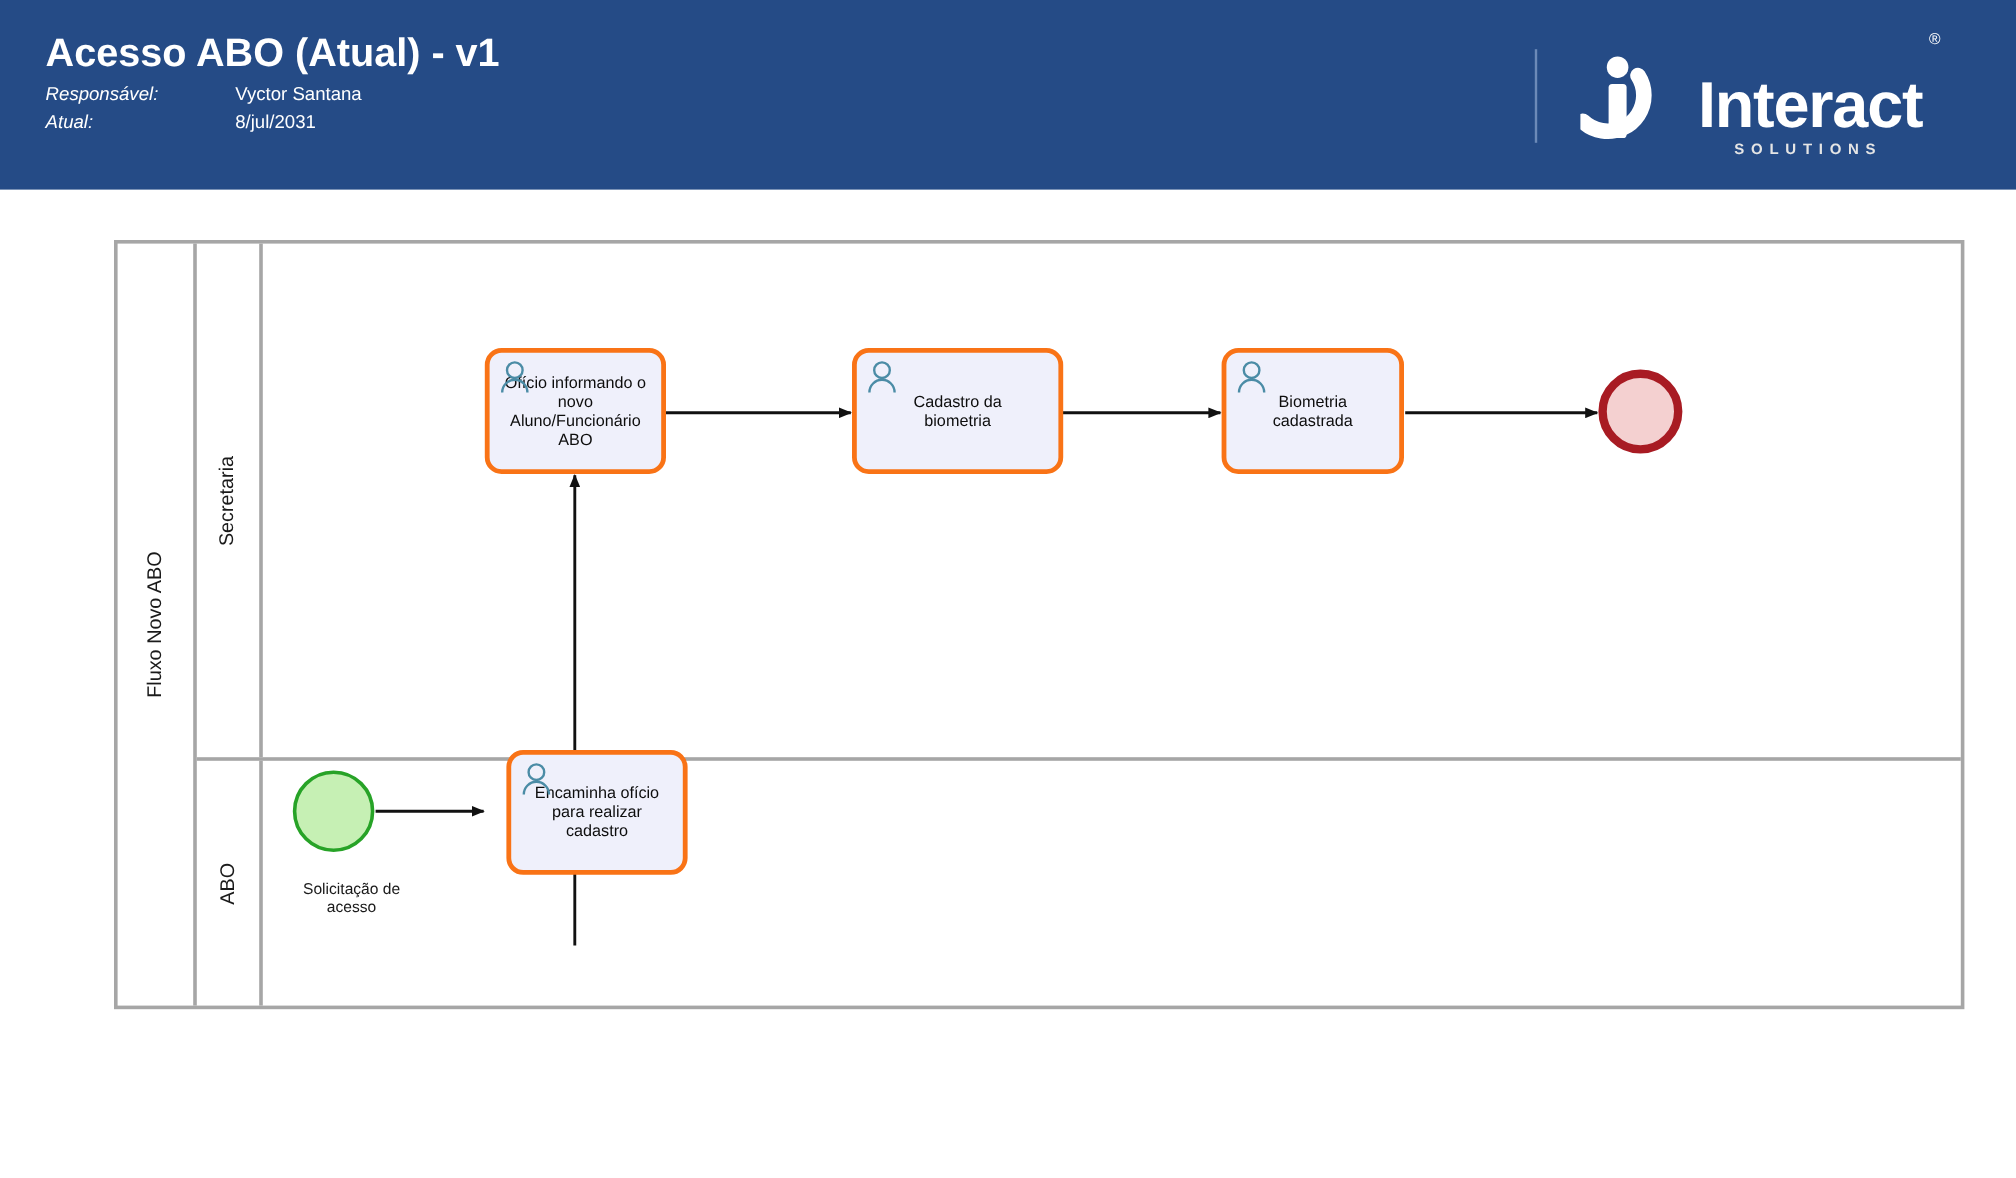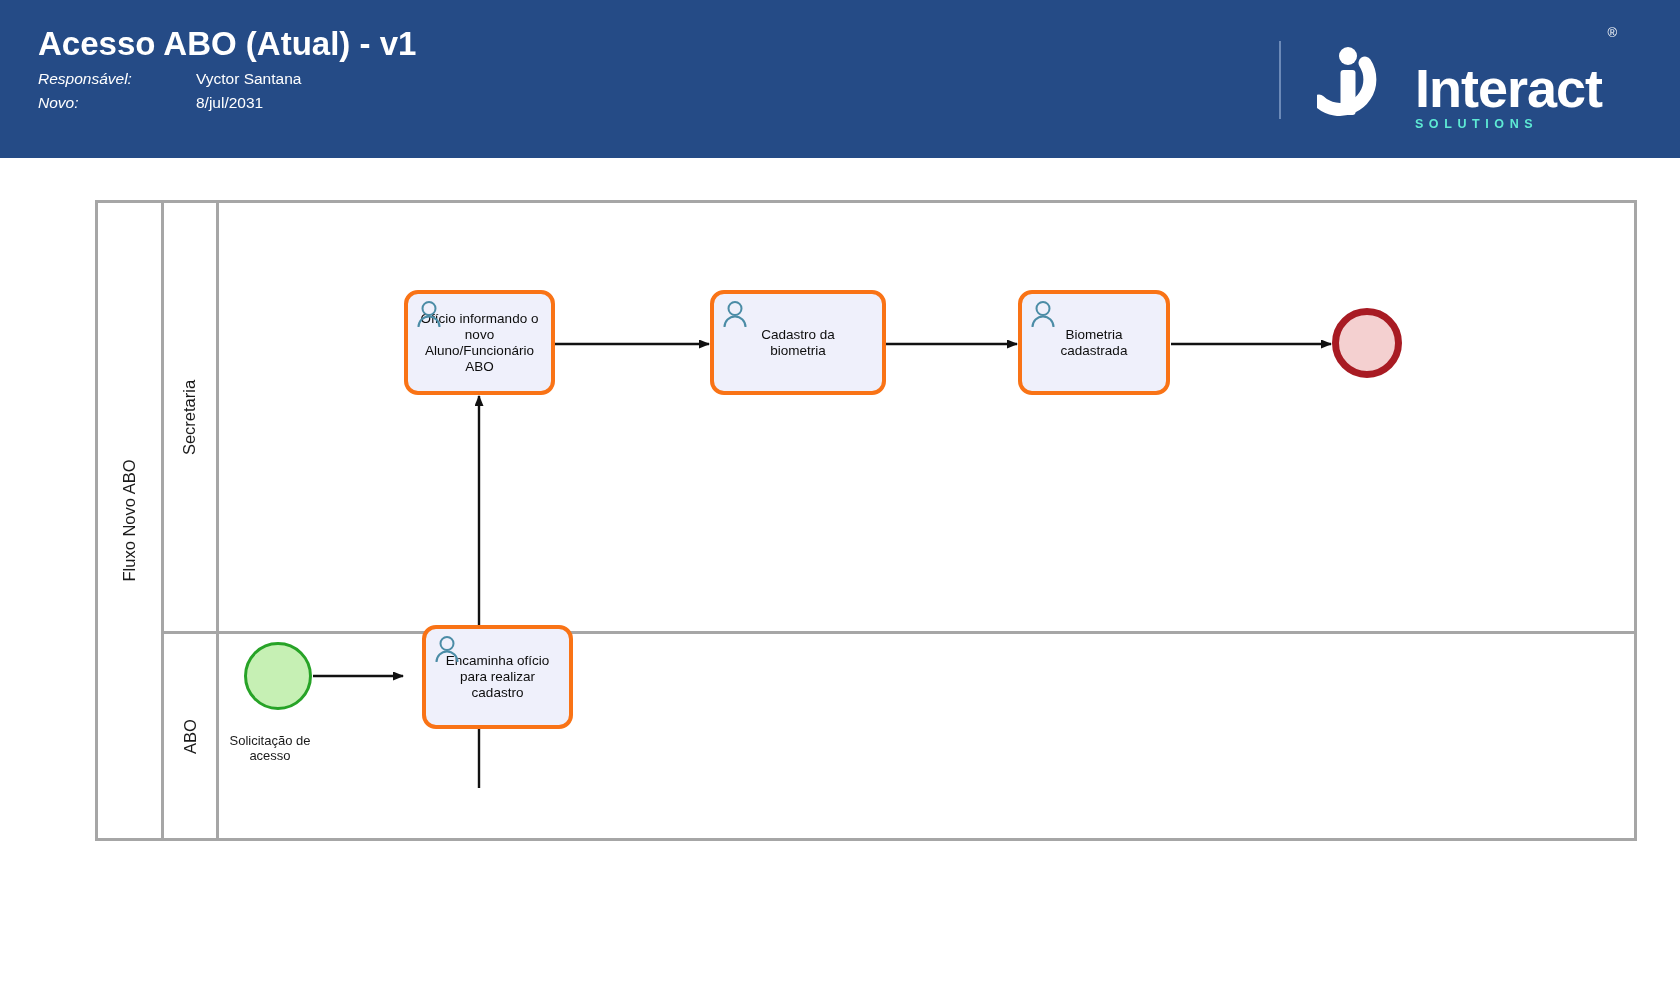--- a/index.html
+++ b/index.html
@@ -95,23 +95,23 @@
   #logo-reg {
     position: absolute;
     right: -15px;
     top: -4px;
     font-size: 13px;
     color: #ffffff;
   }
   #logo-sub {
     font-size: 12.5px;
     font-weight: bold;
-    color: #5eead4;
+    color: #e5e5e5;
     letter-spacing: 5.6px;
-    text-align: left;
+    text-align: center;
     margin-top: 2px;
     padding-right: 3px;
   }
 
   
   #canvas {
     position: absolute;
     left: 0; top: 158px;
     width: 1680px;
     height: 824px;
@@ -251,21 +251,21 @@
 <body>
 
 <div id="header">
   <div id="header-titles">
     <div id="doc-title">Acesso ABO (Atual) - v1</div>
     <div class="meta-row" id="row-resp">
       <span class="meta-label">Responsável:</span>
       <span class="meta-value">Vyctor Santana</span>
     </div>
     <div class="meta-row" id="row-date">
-      <span class="meta-label">Novo:</span>
+      <span class="meta-label">Atual:</span>
       <span class="meta-value">8/jul/2031</span>
     </div>
   </div>
 
   <div id="logo-block">
     <div id="logo-divider"></div>
     <div id="logo-mark">
       <svg width="84" height="74" viewBox="0 0 84 74">
         <circle cx="31" cy="13" r="9" fill="#ffffff"></circle>
         <rect x="23.5" y="27" width="15" height="45" rx="3" fill="#ffffff"></rect>
@@ -353,21 +353,21 @@
         <path d="M2.5 27 a10.5 10.5 0 0 1 21 0" fill="none" stroke="#4B8CA6" stroke-width="2"></path>
       </svg>
     </span>
     <span class="task-label">Biometria
 cadastrada</span>
   </div>
 
   <div class="event" id="end-event" style="left:1332px; top:150px;"></div>
 
   <div class="event" id="start-event" style="left:244px; top:484px;"></div>
-  <div class="event-caption" style="left:185px; top:575px;">Solicitação de
+  <div class="event-caption" style="left:208px; top:575px;">Solicitação de
 acesso</div>
 
   <div class="task" style="left:422px; top:467px; width:151px; height:104px;">
     <span class="task-icon">
       <svg width="26" height="28" viewBox="0 0 26 28">
         <circle cx="13" cy="8.5" r="6.5" fill="none" stroke="#4B8CA6" stroke-width="2"></circle>
         <path d="M2.5 27 a10.5 10.5 0 0 1 21 0" fill="none" stroke="#4B8CA6" stroke-width="2"></path>
       </svg>
     </span>
     <span class="task-label">Encaminha ofício

